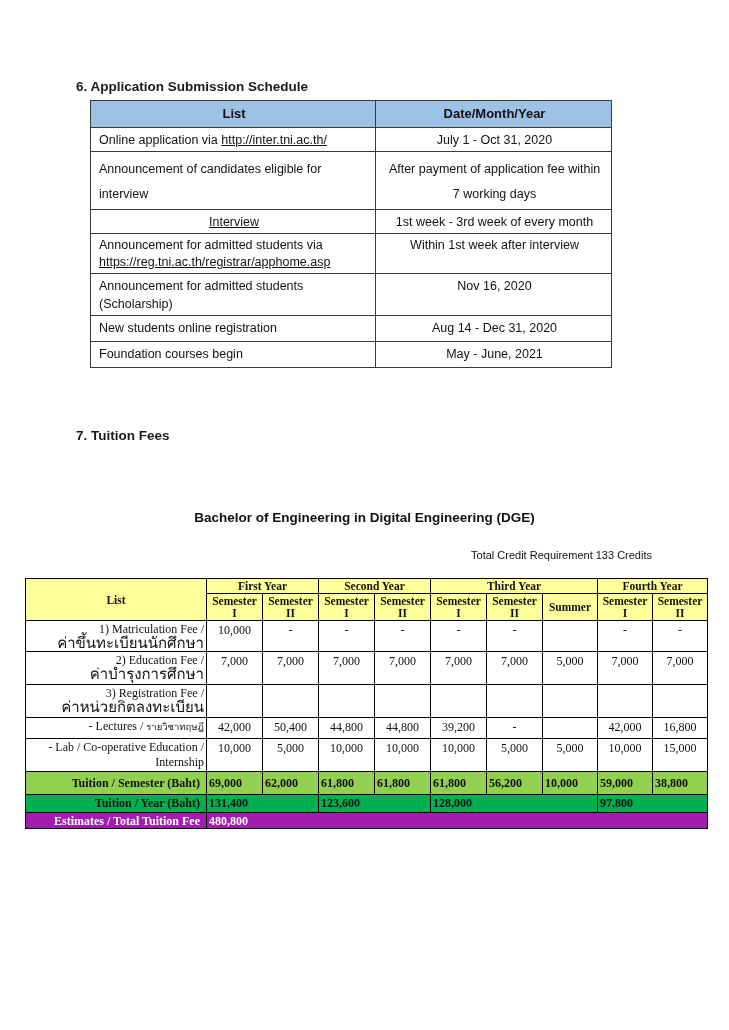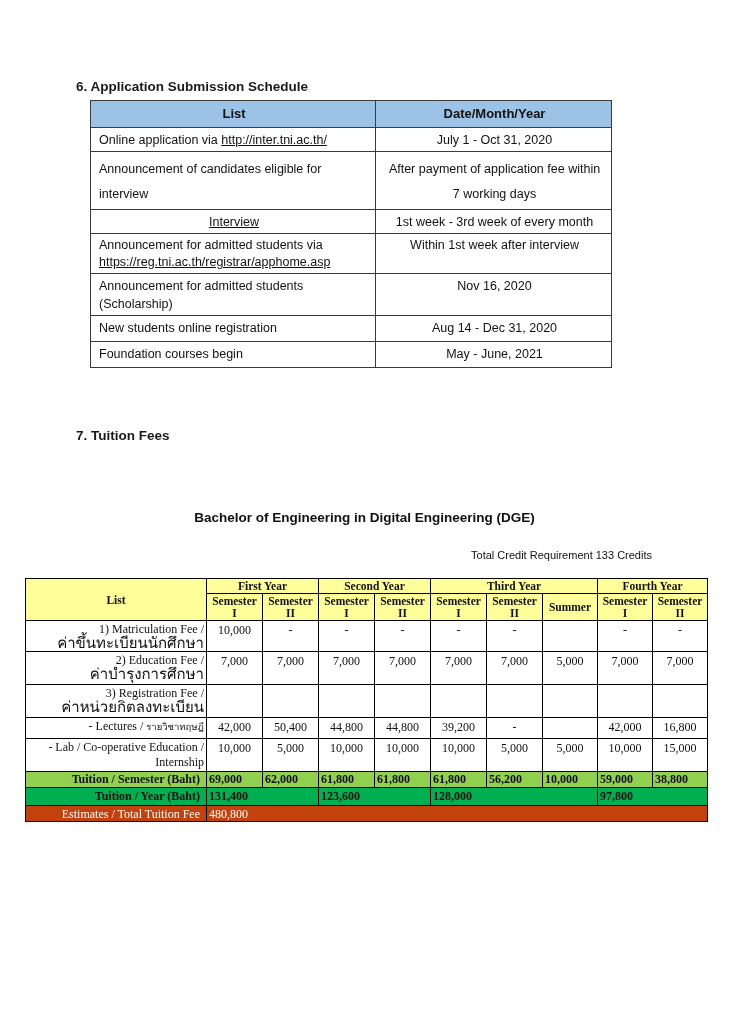--- a/index.html
+++ b/index.html
@@ -106,40 +106,40 @@
     line-height: 13px;
   }
   .th-inline { font-size: 9.5px; }
 
   #tuition-table tr.fr1 { height: 31px; }
   #tuition-table tr.fr2 { height: 33px; }
   #tuition-table tr.fr3 { height: 33px; }
   #tuition-table tr.fr4 { height: 21px; }
   #tuition-table tr.fr5 { height: 31px; }
 
-  #tuition-table tr.total-sem { height: 16px; }
+  #tuition-table tr.total-sem { height: 23px; }
   #tuition-table tr.total-sem td {
     background: #92D050;
     font-weight: bold;
     vertical-align: middle;
     line-height: 13px;
   }
   #tuition-table tr.total-year { height: 18px; }
   #tuition-table tr.total-year td {
     background: #00B050;
     font-weight: bold;
     vertical-align: middle;
     line-height: 13px;
     margin-top: 24px;
   }
   #tuition-table tr.total-grand { height: 16px; }
   #tuition-table tr.total-grand td {
-    background: #c2410c;
+    background: #a21caf;
     color: #ffffff;
-    font-weight: normal;
+    font-weight: bold;
     vertical-align: middle;
     line-height: 12px;
   }
   #tuition-table td.t-lbl { text-align: right; padding-right: 6px; }
   #tuition-table td.t-val { text-align: left; }
 </style>
 </head>
 <body>
 
 <div class="abs sec-heading" id="sec6-heading">6. Application Submission Schedule</div>

